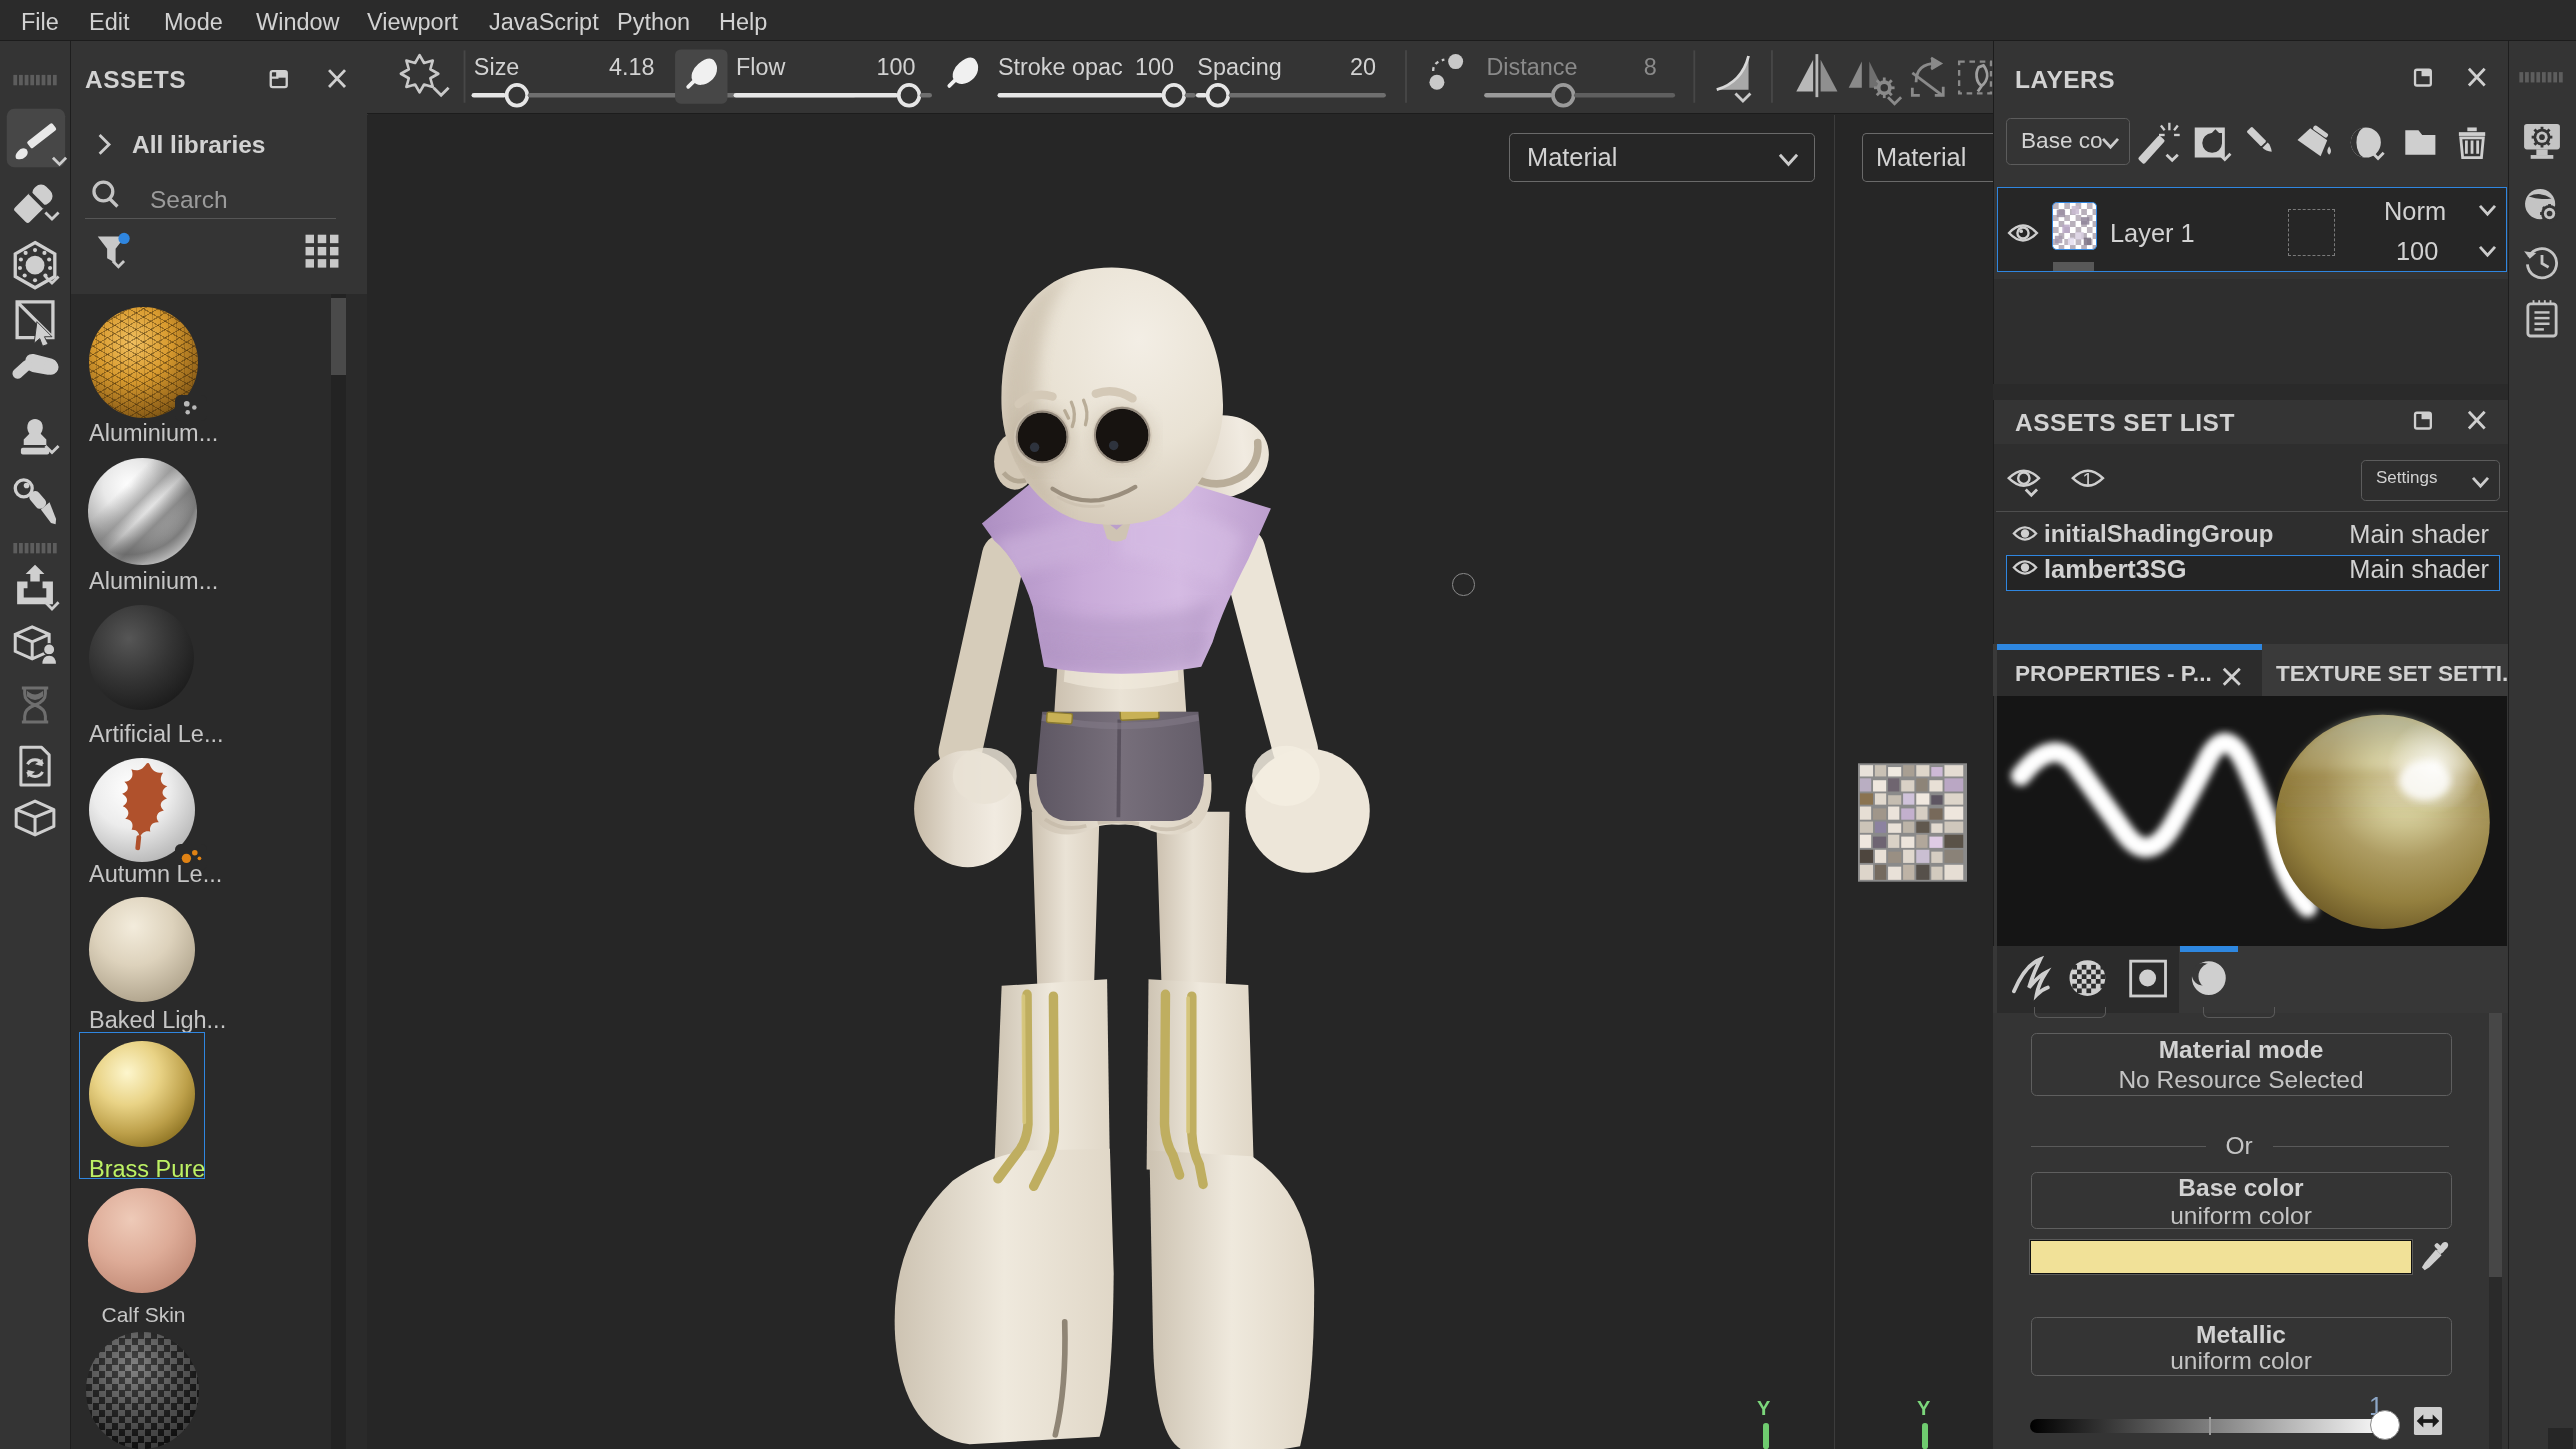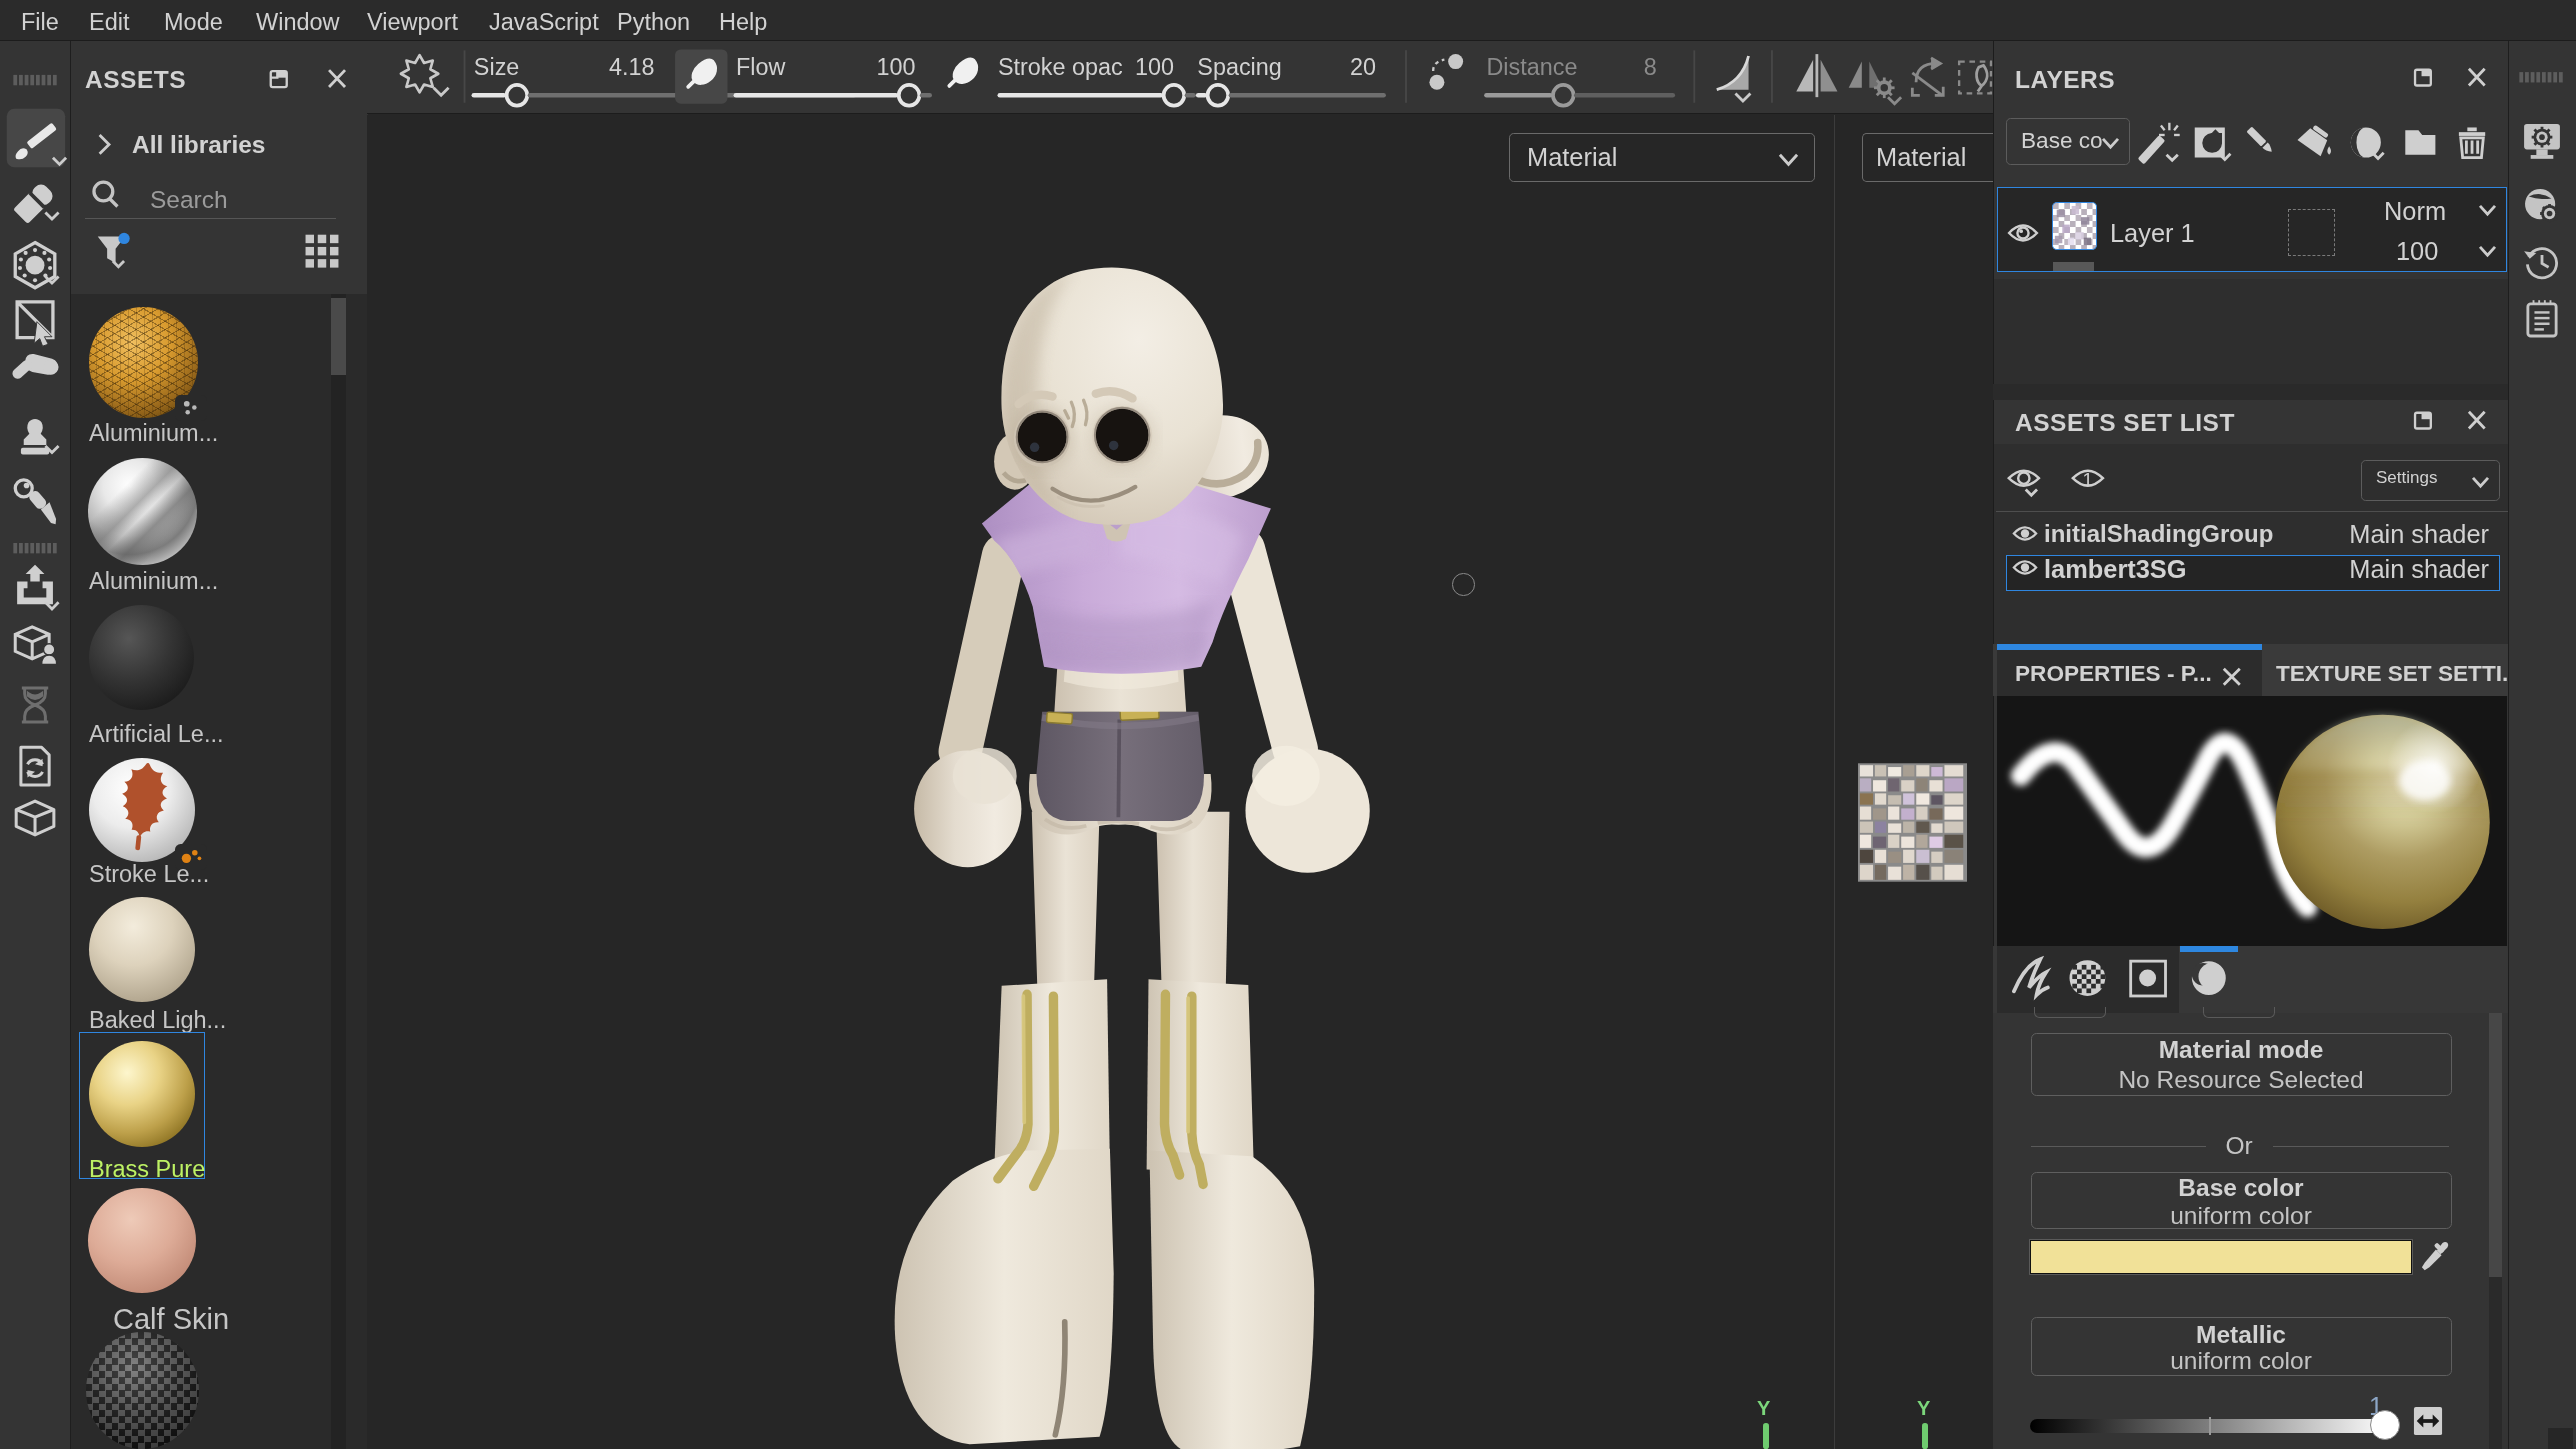--- a/index.html
+++ b/index.html
@@ -218,31 +218,31 @@
 </svg></div>
 <div class="abs" style="left:175px;top:844px;width:32px;height:26px;background:#2a2a2a;border-radius:5.6px;"></div>
 <div class="abs" style="left:179px;top:846px;width:26px;height:21px;">
 <svg width="26" height="21" viewBox="0 0 28 22">
         <g fill="#e08214">
           <circle cx="8" cy="13" r="5"></circle>
           <circle cx="17" cy="7" r="3"></circle>
           <circle cx="22" cy="13" r="2"></circle>
         </g>
       </svg></div>
-<div class="abs txt" style="left:89px;top:861px;width:109px;text-align:center;font-size:23.5px;color:#c6c6c6;">Stroke Le...</div>
+<div class="abs txt" style="left:89px;top:861px;width:109px;text-align:center;font-size:23.5px;color:#c6c6c6;">Autumn Le...</div>
 
 <div class="abs" style="left:89px;top:897px;width:106px;height:105px;border-radius:50%;background:radial-gradient(circle at 42% 28%,#f3ecdc,#ddd2bc 40%,#b6aa93 75%,#8e8370);"></div>
 <div class="abs txt" style="left:89px;top:1007px;width:109px;text-align:center;font-size:23.5px;color:#c6c6c6;">Baked Ligh...</div>
 
 <div class="abs" style="left:79px;top:1032px;width:126px;height:147px;border:1.9px solid #2f86e0;background:#2b2b2b;"></div>
 <div class="abs" style="left:89px;top:1041px;width:106px;height:106px;border-radius:50%;background:radial-gradient(circle at 36% 30%,#fdf6cd,#e9d386 32%,#bda04a 60%,#8a7020 82%,#584608 100%);"></div>
 <div class="abs txt" style="left:89px;top:1156px;width:109px;text-align:center;font-size:23.5px;color:#bef264;">Brass Pure</div>
 
 <div class="abs" style="left:88px;top:1188px;width:108px;height:105px;border-radius:50%;background:radial-gradient(circle at 40% 30%,#eecab8,#ddab97 45%,#c18a76 80%,#a06a58);"></div>
-<div class="abs txt" style="left:89px;top:1303px;width:109px;text-align:left;font-size:29px;color:#c6c6c6;margin-left:24px;">Calf Skin</div>
+<div class="abs txt" style="left:89px;top:1303px;width:109px;text-align:center;font-size:21px;color:#c6c6c6;">Calf Skin</div>
 
 <div class="abs" style="left:86px;top:1332px;width:113px;height:117px;border-radius:50%;background:radial-gradient(circle at 42% 30%,#6a6a6a,#3a3a3a 40%,#1a1a1a 75%,#0c0c0c);"></div>
 <div class="abs" style="left:86px;top:1332px;width:113px;height:117px;border-radius:50%;background:repeating-conic-gradient(rgba(255,255,255,0.16) 0deg 90deg,rgba(0,0,0,0.35) 90deg 180deg);background-size:13px 13px;"></div>
 
 <div class="abs" style="left:331px;top:294px;width:15px;height:1155px;background:#232323;"></div>
 <div class="abs" style="left:331px;top:298px;width:15px;height:77px;background:#4a4a4a;"></div>
 
 <div class="abs panel" style="left:367px;top:41px;width:1626px;height:73px;border-bottom:0.9px solid #1c1c1c;"></div>
 <div class="abs" style="left:367px;top:41px;width:1626px;height:73px;">
 <svg width="1626" height="73" viewBox="0 0 1727 78" font-family="Liberation Sans,sans-serif">

